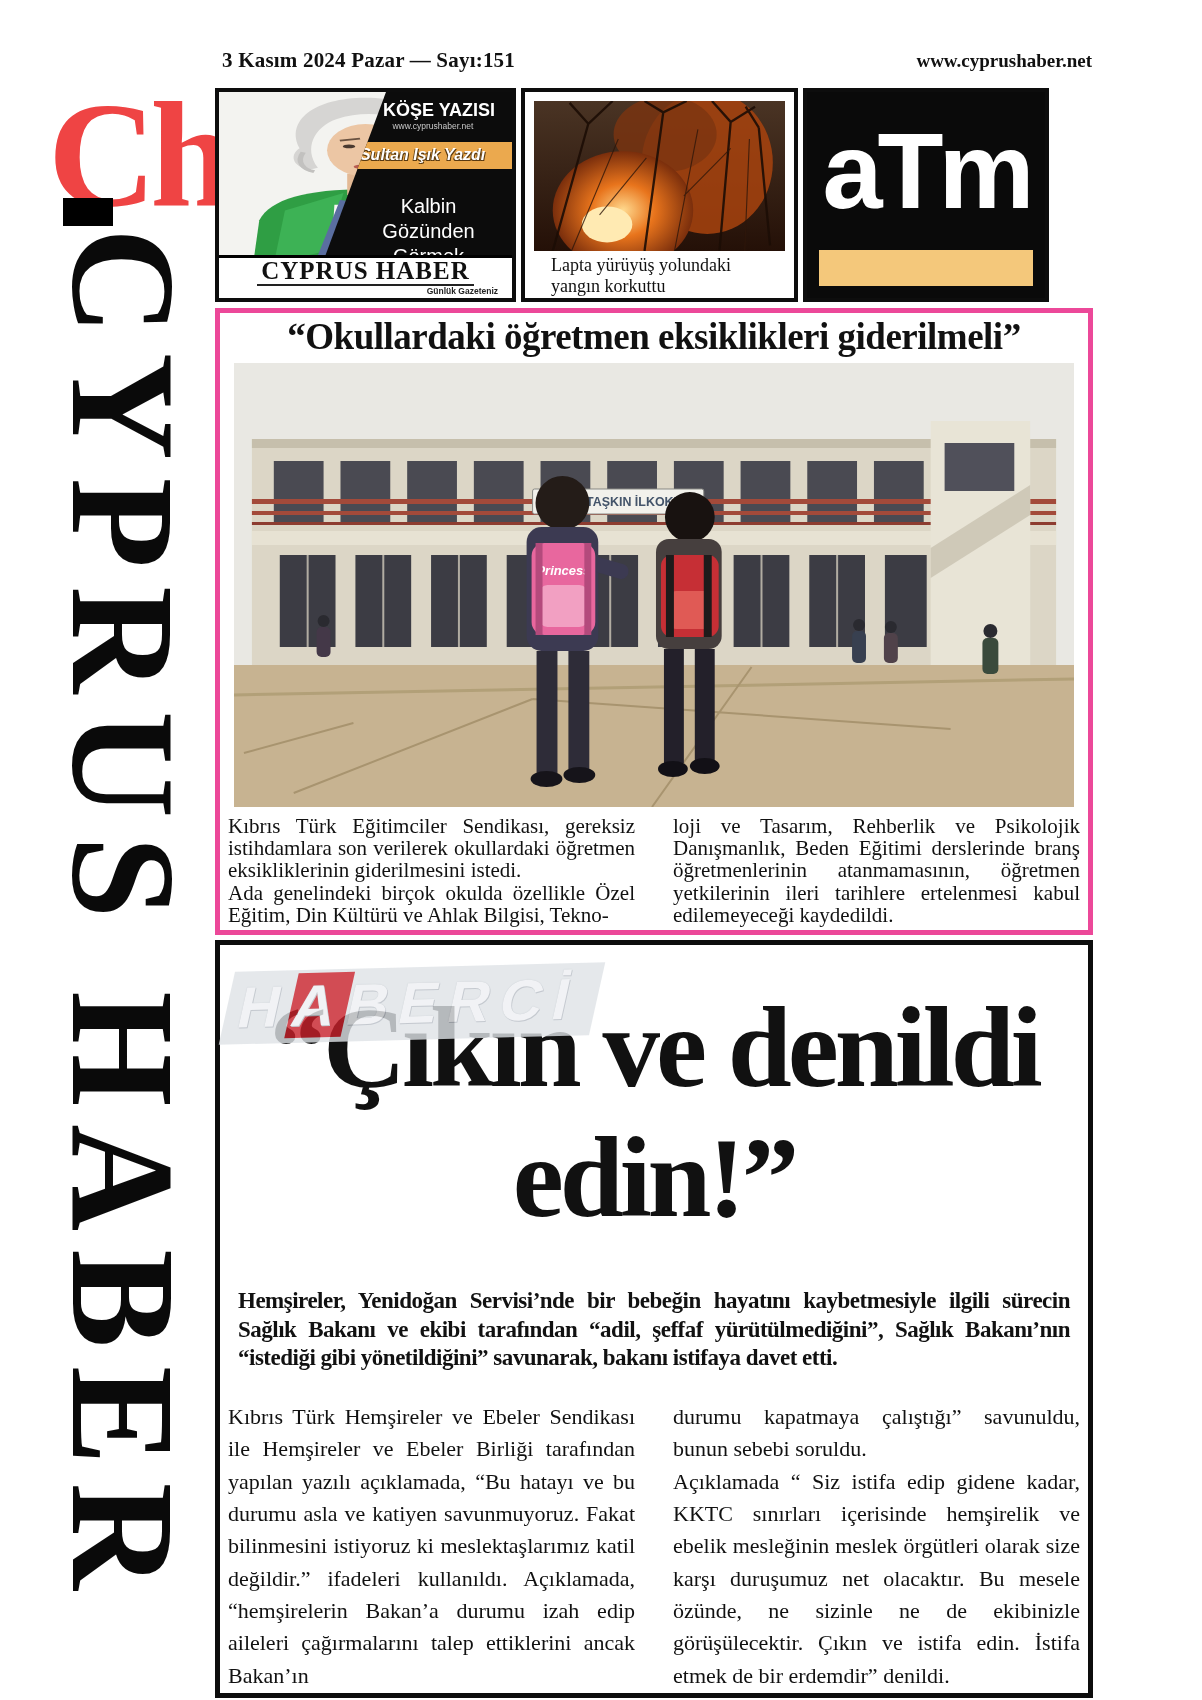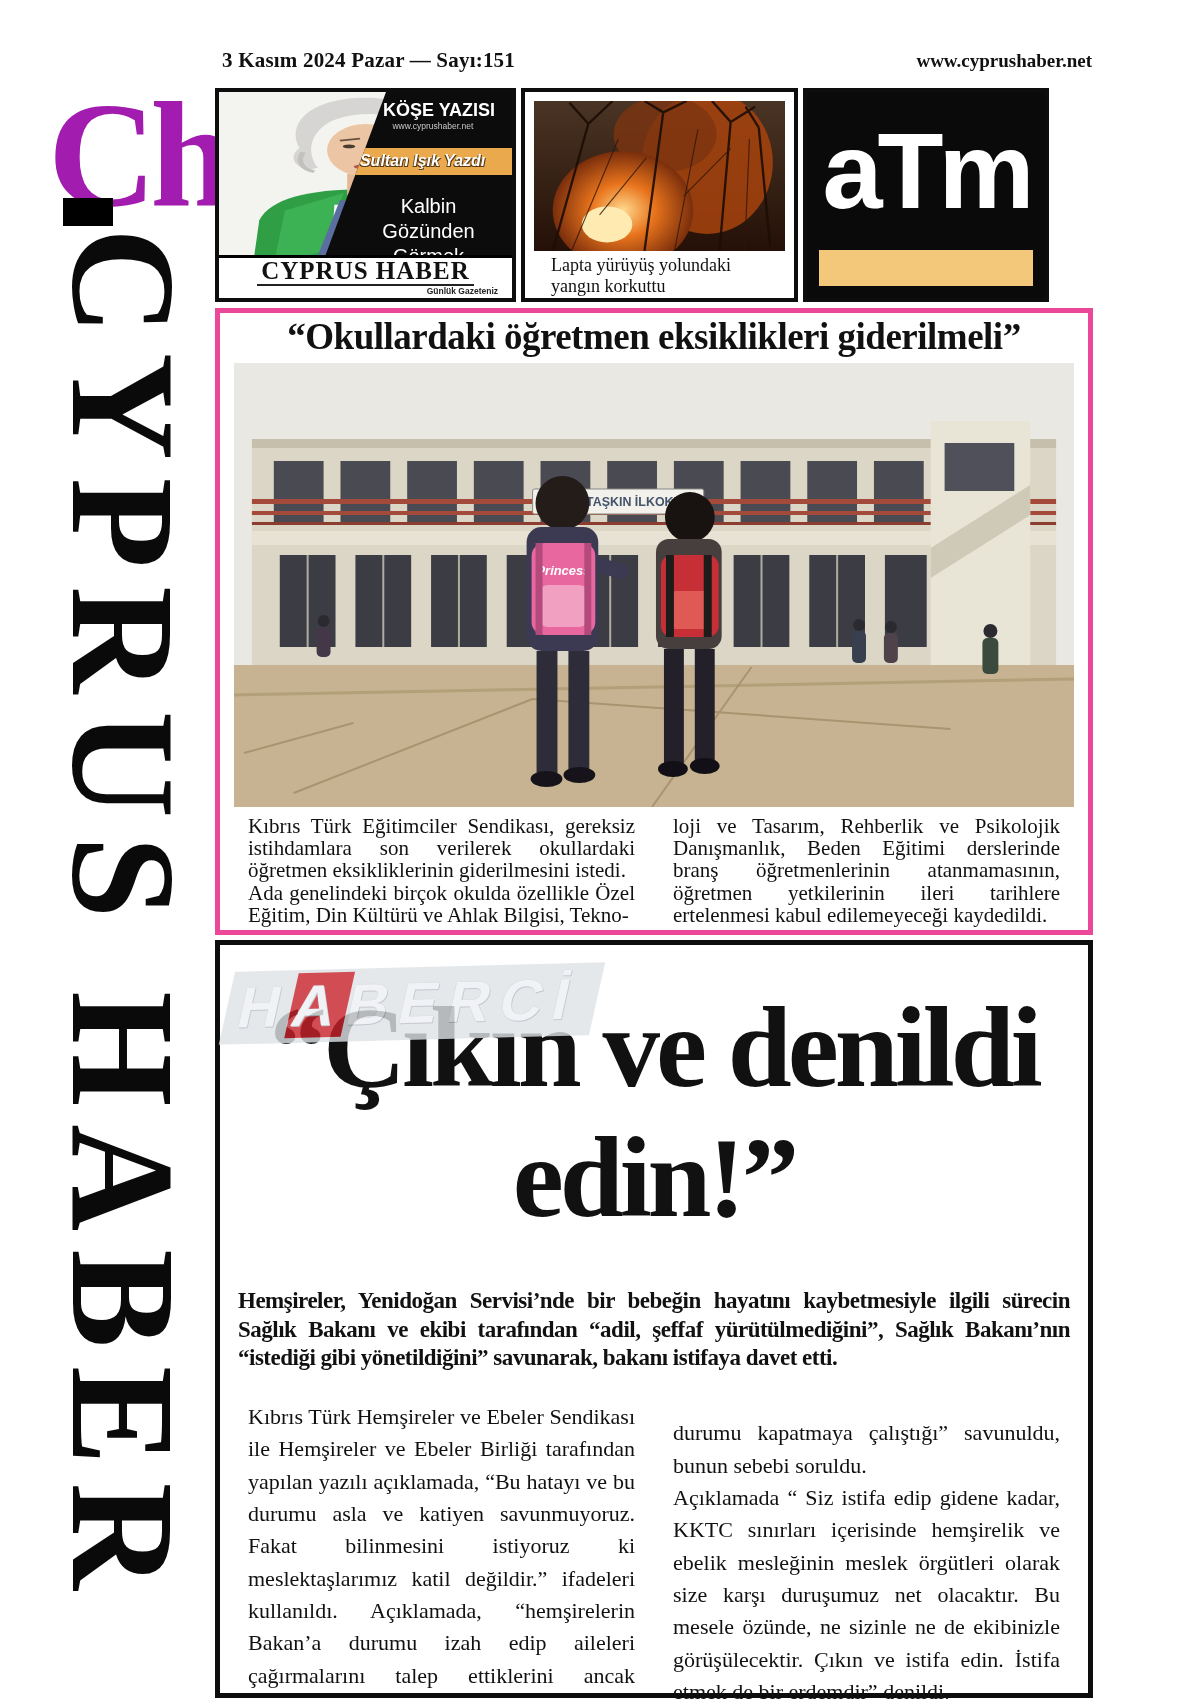--- a/index.html
+++ b/index.html
@@ -5,21 +5,21 @@
   html,body{margin:0;padding:0;background:#fff;}
   #page{position:relative;width:1202px;height:1700px;background:#ffffff;
         font-family:"Liberation Serif",serif;color:#111;overflow:hidden;}
 
   
   .dateline{position:absolute;left:222px;top:48px;font-size:21px;font-weight:bold;letter-spacing:.2px;}
   .website{position:absolute;right:110px;top:50px;font-size:19px;font-weight:bold;}
 
   
   .ch-logo{position:absolute;left:48px;top:80px;font-size:150px;font-weight:bold;line-height:1;
-           letter-spacing:-6px;color:#a21caf;}
+           letter-spacing:-6px;color:#ef4444;}
   .ch-block{position:absolute;left:15px;top:118px;width:50px;height:28px;background:#000;}
   .vertical-title{position:absolute;left:42px;top:228px;height:1462px;width:160px;
                   writing-mode:vertical-rl;text-orientation:sideways;
                   font-weight:bold;font-size:148px;line-height:158px;letter-spacing:18px;
                   color:#0a0a0a;white-space:nowrap;overflow:hidden;}
 
   
   .banner-row{position:absolute;left:215px;top:88px;width:878px;height:214px;display:flex;gap:5px;}
   .box{border:4px solid #0d0d0d;position:relative;overflow:hidden;background:#fff;box-sizing:border-box;}
   .column-box{width:301px;}
@@ -27,21 +27,21 @@
   .atm-box{width:246px;background:#0a0a0a;}
 
   .photo-fill{position:absolute;inset:0;width:100%;height:100%;}
   .col-panel{position:absolute;left:0;right:0;top:0;bottom:40px;background:#0c0c0c;
              clip-path:polygon(57% 0,100% 0,100% 100%,36% 100%);}
   .kose-line{position:absolute;top:6px;left:44%;right:2%;text-align:center;color:#fff;
              font-family:"Liberation Sans",sans-serif;font-weight:bold;font-size:18px;white-space:nowrap;}
   .arrow-icon{font-weight:bold;font-size:20px;margin-right:4px;}
   .kose-site{position:absolute;top:29px;left:48%;right:2%;text-align:center;color:#c9c9c9;
              font-family:"Liberation Sans",sans-serif;font-size:8.5px;}
-  .author-band{position:absolute;top:56px;left:39%;right:0;background:#eba94e;color:#fff;
+  .author-band{position:absolute;top:50px;left:39%;right:0;background:#eba94e;color:#fff;
                font-family:"Liberation Sans",sans-serif;font-weight:bold;font-style:italic;
                font-size:16px;text-align:center;padding:4px 0 5px;
                text-shadow:1px 1px 0 #5a3a10,-1px 1px 0 #5a3a10;}
   .panel-title{position:absolute;top:102px;left:46%;right:3%;text-align:center;color:#fff;
                font-family:"Liberation Sans",sans-serif;font-size:20px;line-height:1.25;}
   .paper-band{position:absolute;left:0;right:0;bottom:0;height:40px;background:#fff;
               border-top:3px solid #000;display:flex;flex-direction:column;align-items:center;}
   .paper-name{font-weight:bold;font-size:25px;line-height:1.05;letter-spacing:1px;
               border-bottom:2px solid #222;padding:0 4px;}
   .paper-tagline{align-self:flex-end;margin-right:14px;font-family:"Liberation Sans",sans-serif;
@@ -53,21 +53,21 @@
   .atm-text{color:#fff;font-family:"Liberation Sans",sans-serif;font-weight:bold;font-size:108px;
             line-height:.95;text-align:center;letter-spacing:-5px;margin-top:28px;}
   .atm-bar{position:absolute;left:12px;right:12px;bottom:12px;height:36px;background:#f4c87b;}
 
   
   .article1{position:absolute;left:215px;top:308px;width:878px;height:627px;
             border:5px solid #ec4899;box-sizing:border-box;background:#fff;}
   .a1-headline{text-align:center;font-weight:bold;font-size:37px;letter-spacing:-.5px;
                margin:5px 6px 6px;line-height:1.05;}
   .school-photo{display:block;margin:0 14px;width:calc(100% - 28px);height:444px;}
-  .cols{display:flex;gap:38px;padding:8px 28px 0;text-align:justify;}
+  .cols{display:flex;gap:38px;padding:8px 8px 0;text-align:justify;}
   .coltext{flex:1;white-space:pre-line;}
   .a1-cols .coltext{font-size:21px;line-height:1.06;}
 
   
   .article2{position:absolute;left:215px;top:940px;width:878px;height:758px;
             border:5px solid #0d0d0d;box-sizing:border-box;background:#fff;}
   .watermark{position:absolute;top:22px;left:8px;z-index:3;opacity:.8;
              transform:skewX(-14deg) rotate(-1.5deg);
              font-family:"Liberation Sans",sans-serif;font-weight:bold;font-size:58px;
              letter-spacing:10px;color:#eef0f3;background:#dfe3e7;padding:2px 18px 4px 12px;

